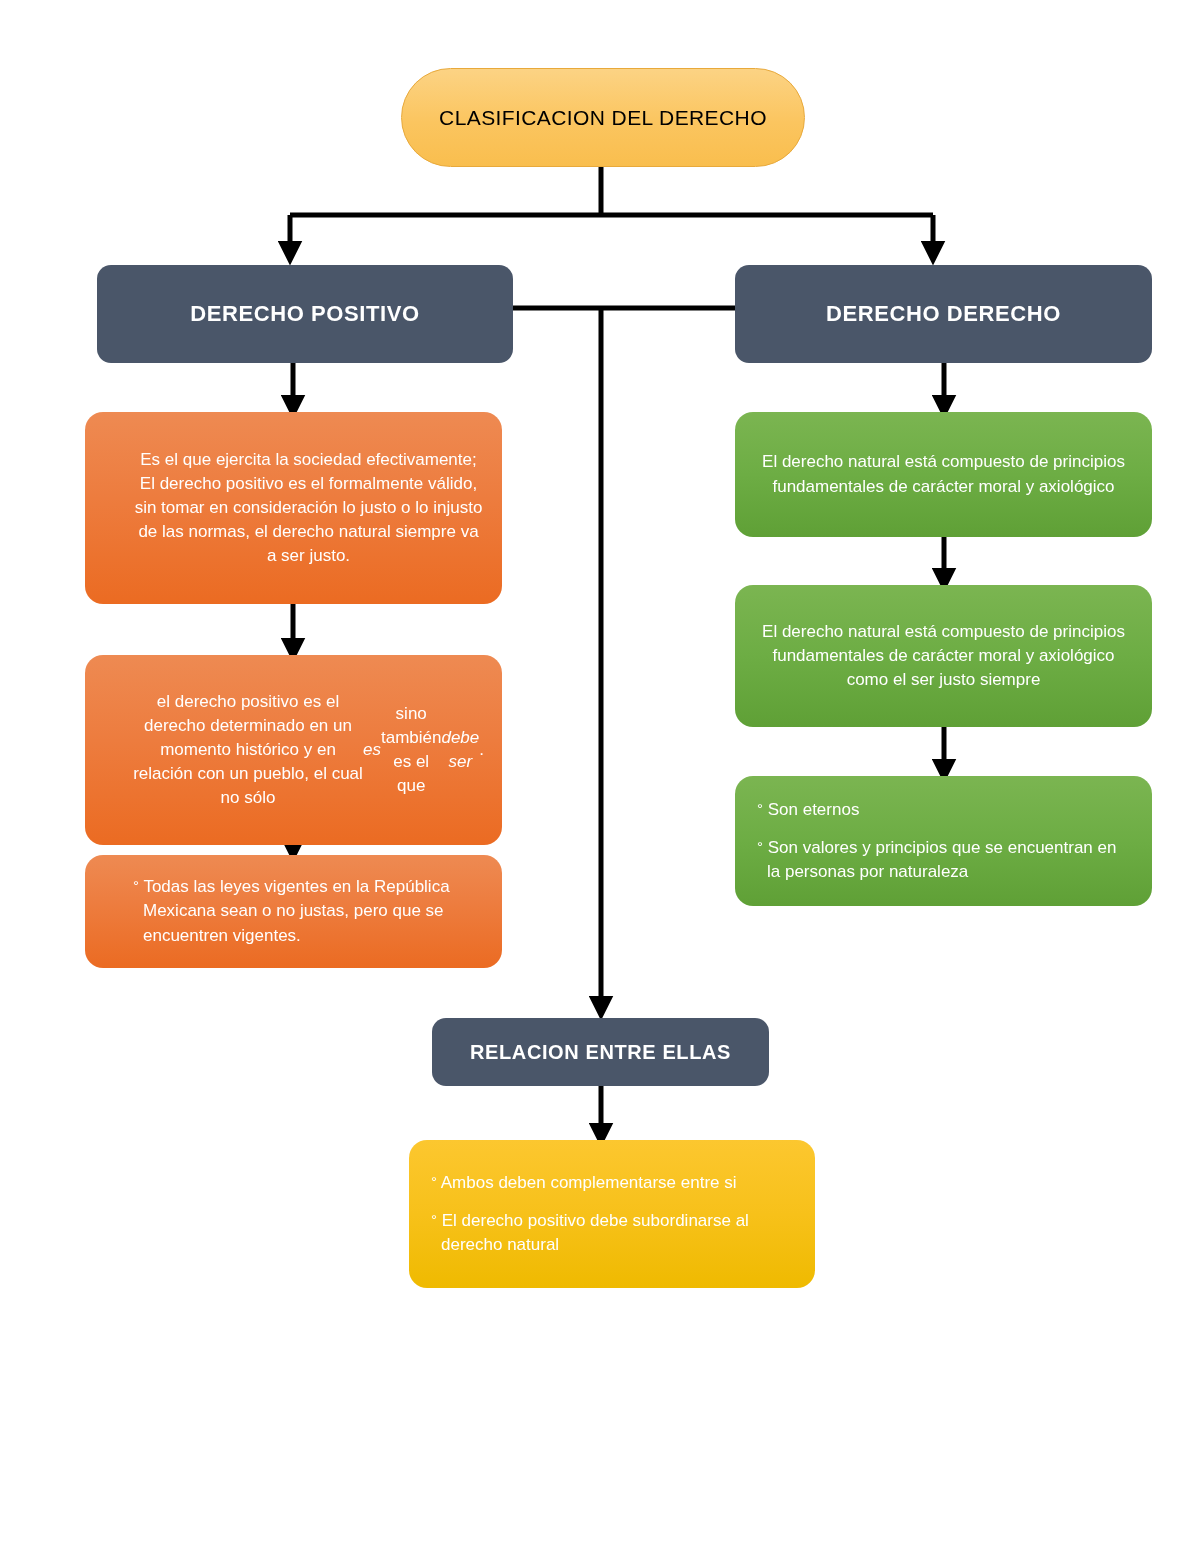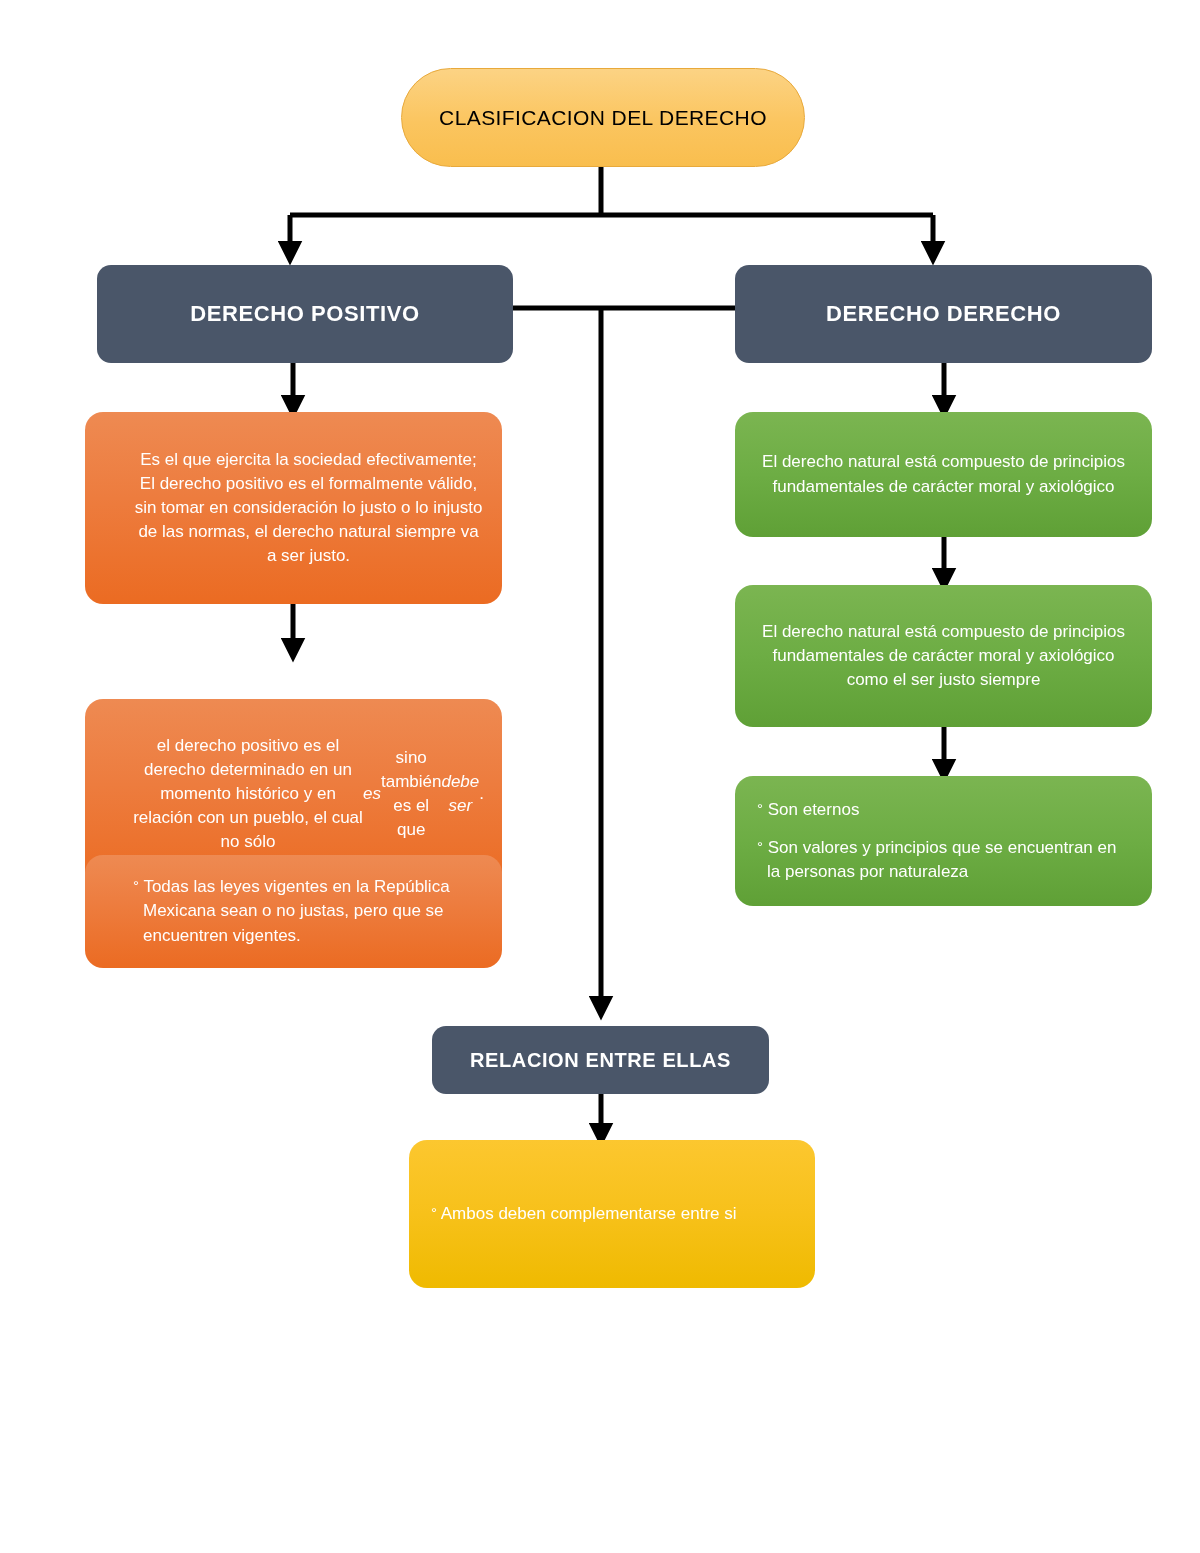--- a/index.html
+++ b/index.html
@@ -122,40 +122,41 @@
   </svg>
 
   <div class="node title" style="left:401px; top:68px; width:404px; height:99px;">CLASIFICACION DEL DERECHO</div>
 
   <div class="node slate" style="left:85px; top:265px; width:416px; height:98px;margin-left:12px;">DERECHO POSITIVO</div>
 
   <div class="node slate" style="left:735px; top:265px; width:417px; height:98px;">DERECHO DERECHO</div>
 
   <div class="node orange" style="left:85px; top:412px; width:417px; height:192px;">Es el que ejercita la sociedad efectivamente; El derecho positivo es el formalmente válido, sin tomar en consideración lo justo o lo injusto de las normas, el derecho natural siempre va a ser justo.</div>
 
-  <div class="node orange" style="left:85px; top:655px; width:417px; height:190px;margin-top:44px;">el derecho positivo es el derecho determinado en un momento histórico y en relación con un pueblo, el cual no sólo <em>es</em> sino también es el que <em>debe ser</em>.</div>
+  <div class="node orange" style="left:85px; top:655px; width:417px; height:190px;">el derecho positivo es el derecho determinado en un momento histórico y en relación con un pueblo, el cual no sólo <em>es</em> sino también es el que <em>debe ser</em>.</div>
 
   <div class="node orange bulleted tight" style="left:85px; top:855px; width:417px; height:113px;">
     <span class="bullet-list">
         <span class="bullet-line"><span class="deg">°</span> Todas las leyes vigentes en la República Mexicana  sean o no justas, pero que se encuentren vigentes.</span>
       </span>
   </div>
 
   <div class="node green" style="left:735px; top:412px; width:417px; height:125px;">El derecho natural está compuesto de principios fundamentales de carácter moral y axiológico</div>
 
   <div class="node green" style="left:735px; top:585px; width:417px; height:142px;">El derecho natural está compuesto de principios fundamentales de carácter moral y axiológico como el ser justo siempre</div>
 
   <div class="node green bulleted" style="left:735px; top:776px; width:417px; height:130px; padding:20px 22px;">
     <span class="bullet-list">
         <span class="bullet-line"><span class="deg">°</span> Son eternos</span>
         <span class="bullet-line"><span class="deg">°</span> Son valores y principios que se encuentran en la personas por naturaleza</span>
       </span>
   </div>
 
-  <div class="node slate small" style="left:432px; top:1018px; width:337px; height:68px;margin-top:8px;">RELACION ENTRE ELLAS</div>
+  <div class="node slate small" style="left:432px; top:1018px; width:337px; height:68px;">RELACION ENTRE ELLAS</div>
 
   <div class="node yellow bulleted" style="left:409px; top:1140px; width:406px; height:148px; padding:22px 22px;">
     <span class="bullet-list">
         <span class="bullet-line"><span class="deg">°</span> Ambos deben complementarse entre si</span>
+        <span class="bullet-line"><span class="deg">°</span> El derecho positivo debe subordinarse al derecho natural</span>
       </span>
   </div>
 
 </div>
 
 </body></html>

